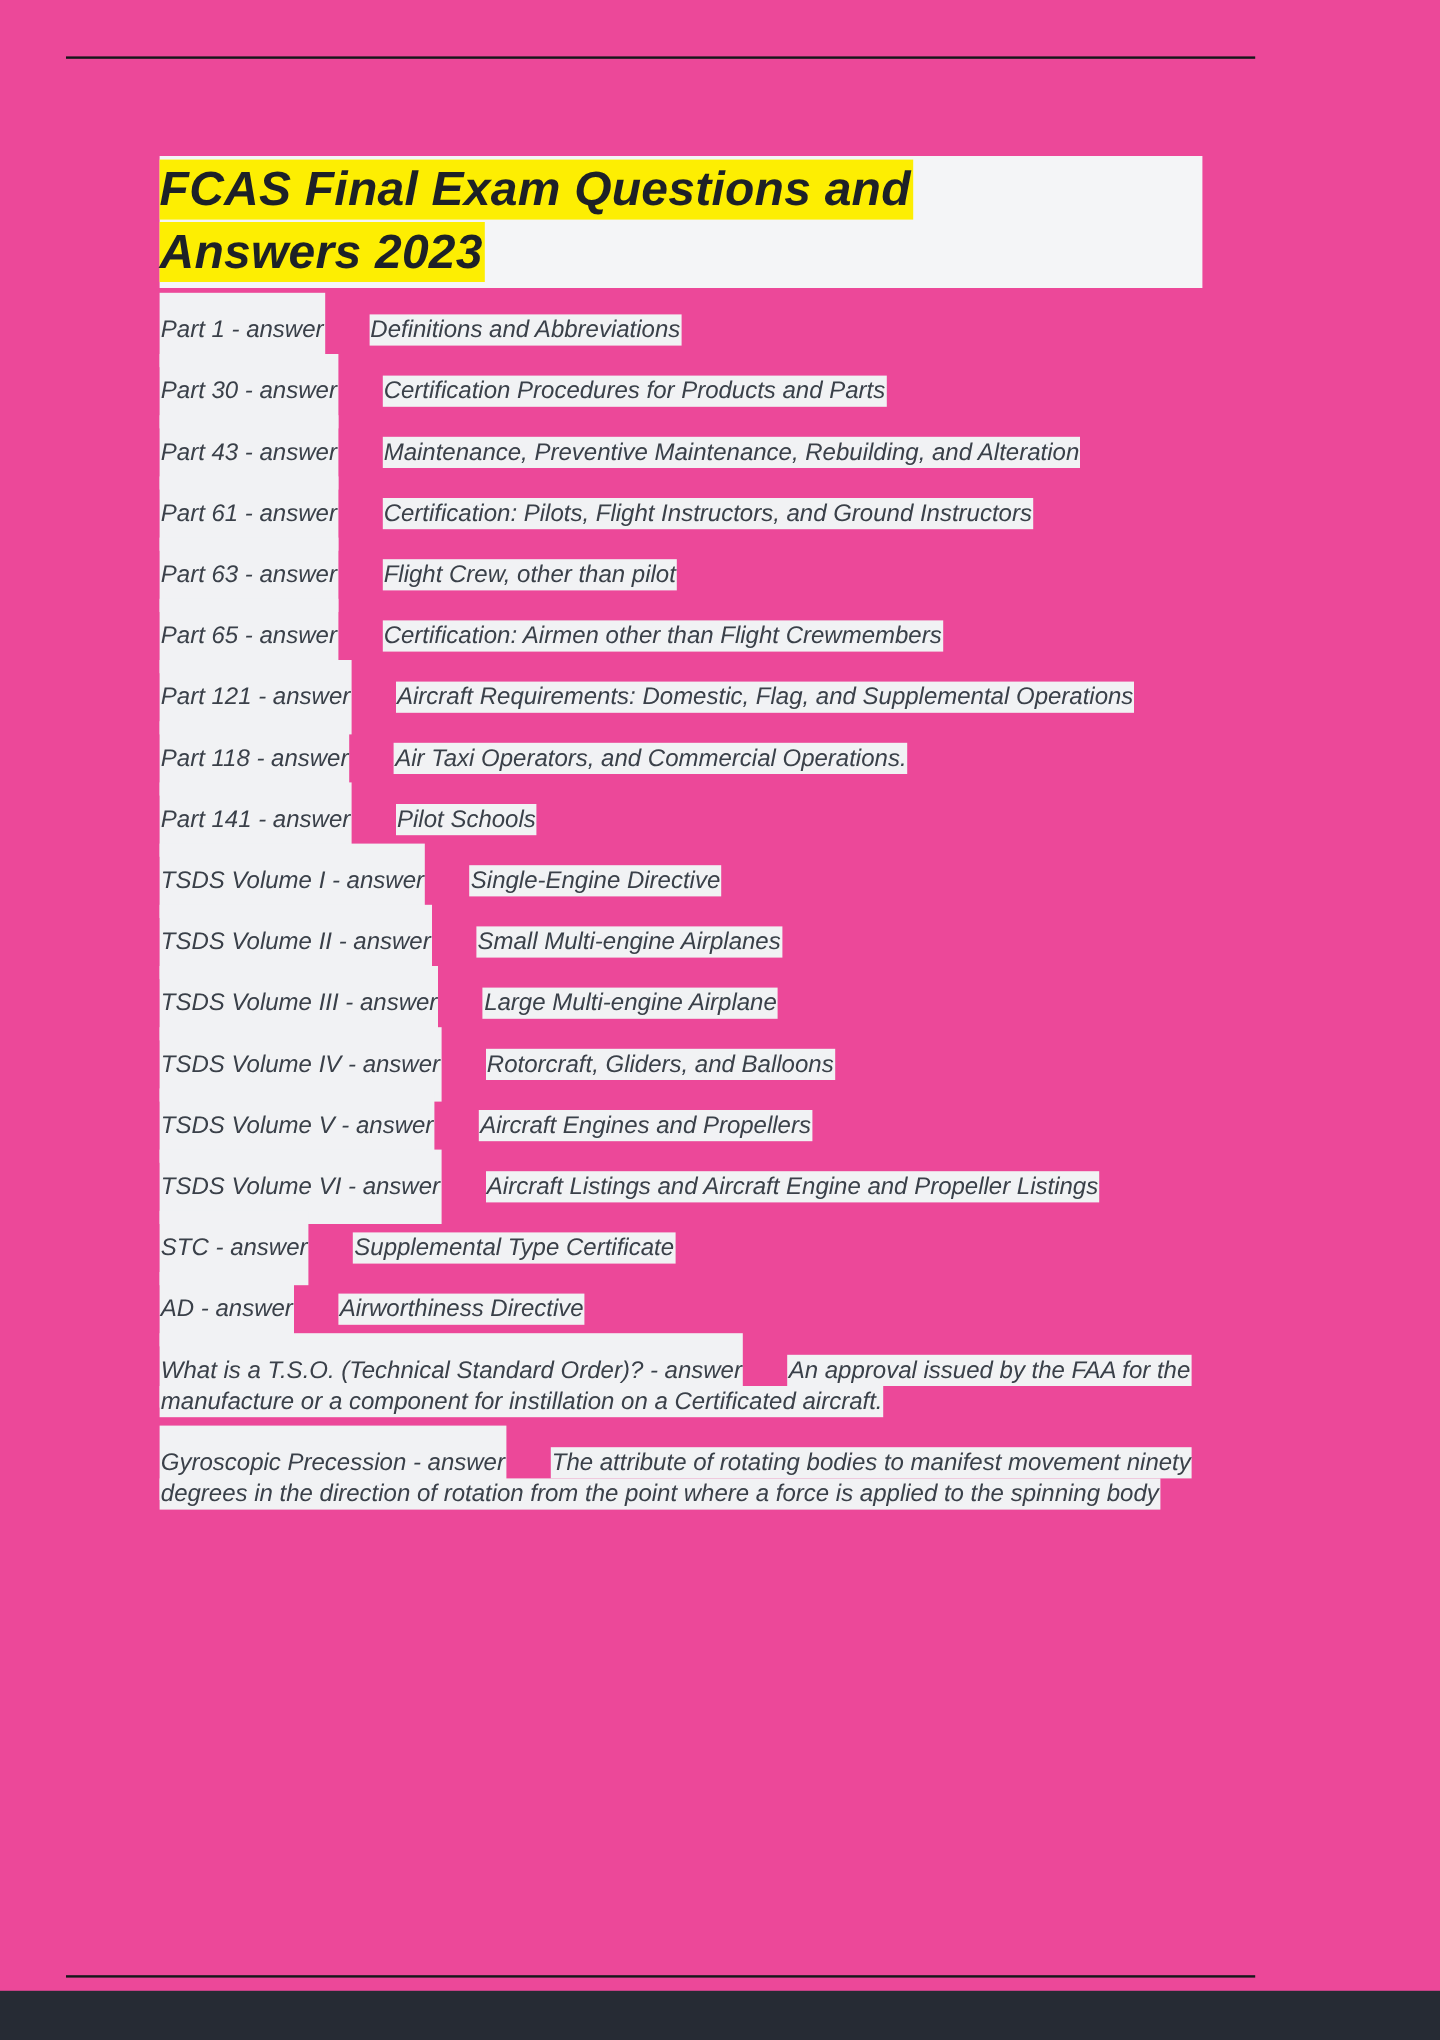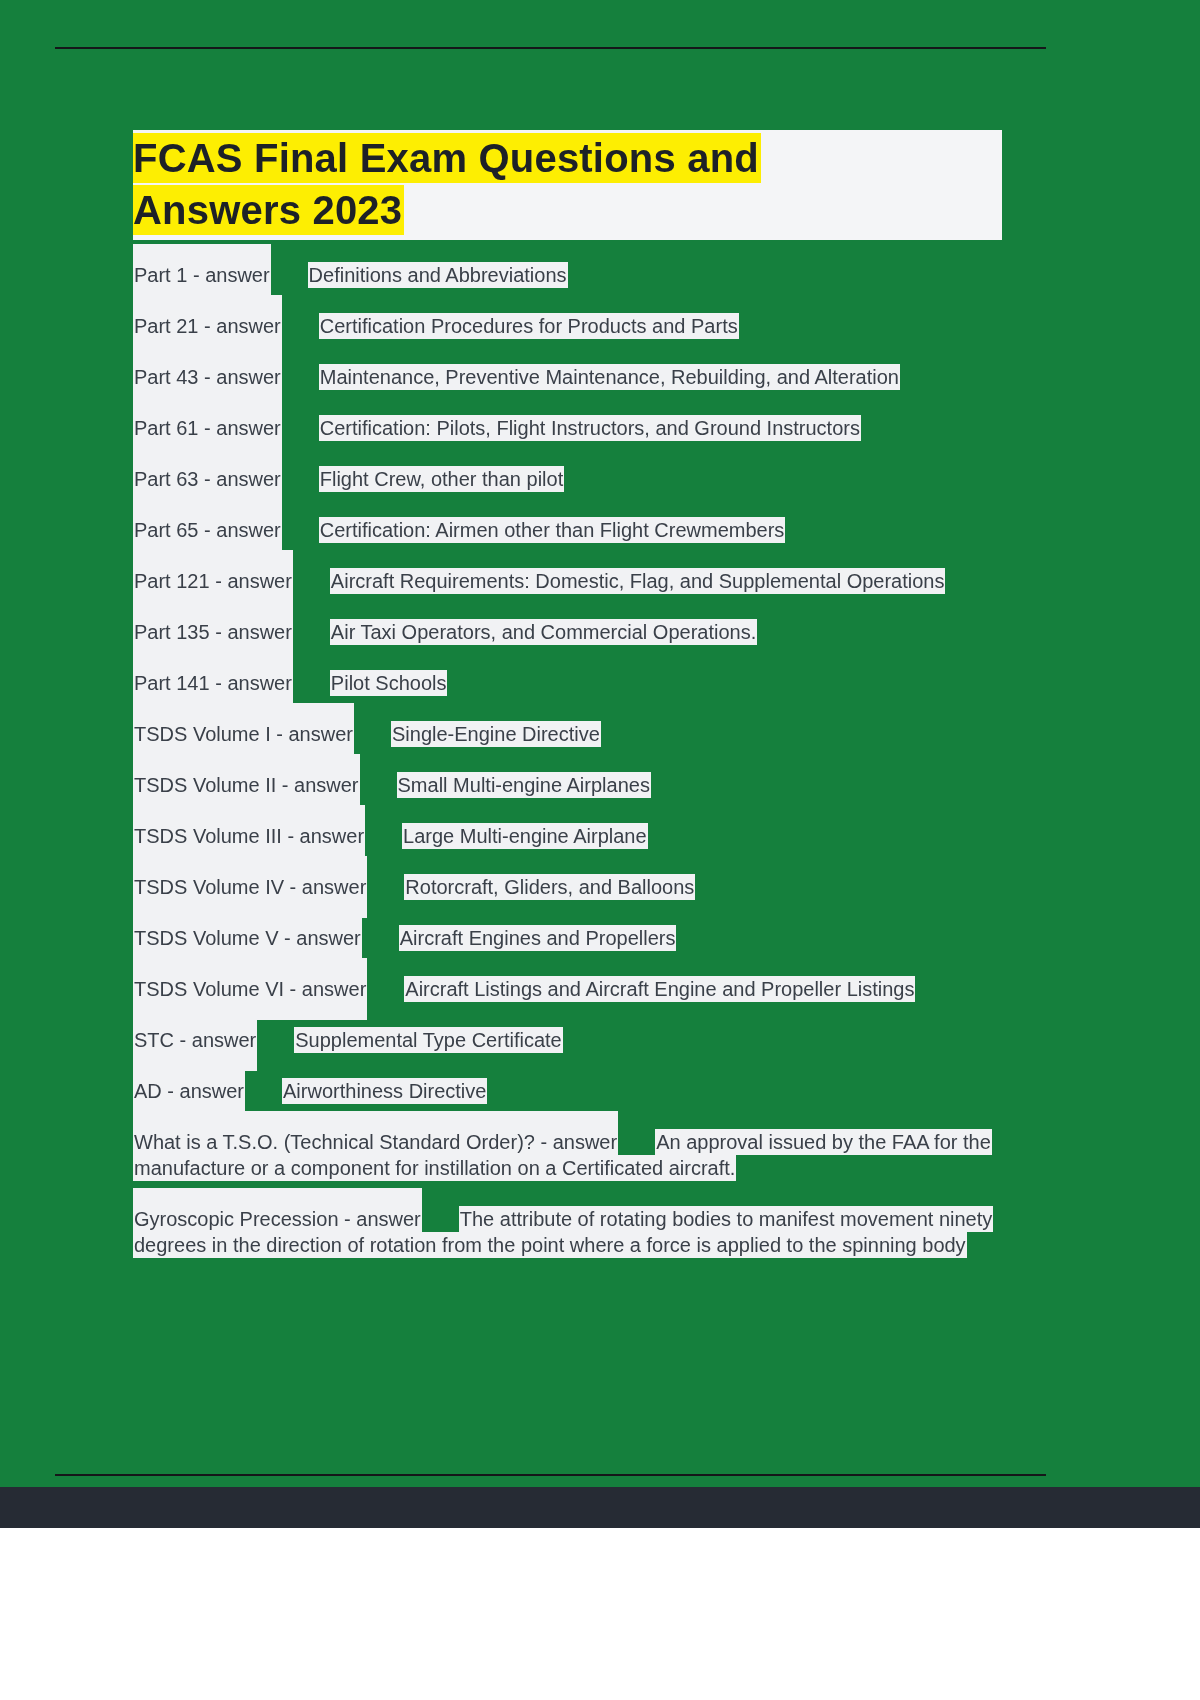--- a/index.html
+++ b/index.html
@@ -15,22 +15,23 @@
   html,body{margin:0;padding:0;}
   body{
     width:1200px;height:1700px;
     background:#ffffff;
     font-family:"Liberation Sans", sans-serif;
     color:var(--text);
     overflow:hidden;
   }
   .page{
     position:relative;
-    width:1200px;height:1528px;
-    background:#15803d;
+    width:1200px;height:1700px;
+    background:#ec4899;
+    font-style:italic;
   }
   .rule-top{
     position:absolute;
     left:55px;top:47px;
     width:991px;height:0;
     border-top:2px solid var(--rule);
   }
   .title-band{
     position:absolute;
     left:133px;top:130px;
@@ -100,33 +101,33 @@
 
   <div class="title-band">
     <div class="title-wrap">
       <h1 class="page-title"><span class="hl">FCAS Final Exam Questions and Answers 2023</span></h1>
     </div>
   </div>
 
   <div class="qa-list">
     <div class="qa-row"><span class="q">Part 1 - answer</span><span class="a">Definitions and Abbreviations</span></div>
 
-    <div class="qa-row"><span class="q">Part 21 - answer</span><span class="a">Certification Procedures for Products and Parts</span></div>
+    <div class="qa-row"><span class="q">Part 30 - answer</span><span class="a">Certification Procedures for Products and Parts</span></div>
 
     <div class="qa-row"><span class="q">Part 43 - answer</span><span class="a">Maintenance, Preventive Maintenance, Rebuilding, and Alteration</span></div>
 
     <div class="qa-row"><span class="q">Part 61 - answer</span><span class="a">Certification: Pilots, Flight Instructors, and Ground Instructors</span></div>
 
     <div class="qa-row"><span class="q">Part 63 - answer</span><span class="a">Flight Crew, other than pilot</span></div>
 
     <div class="qa-row"><span class="q">Part 65 - answer</span><span class="a">Certification: Airmen other than Flight Crewmembers</span></div>
 
     <div class="qa-row"><span class="q">Part 121 - answer</span><span class="a">Aircraft Requirements: Domestic, Flag, and Supplemental Operations</span></div>
 
-    <div class="qa-row"><span class="q">Part 135 - answer</span><span class="a">Air Taxi Operators, and Commercial Operations.</span></div>
+    <div class="qa-row"><span class="q">Part 118 - answer</span><span class="a">Air Taxi Operators, and Commercial Operations.</span></div>
 
     <div class="qa-row"><span class="q">Part 141 - answer</span><span class="a">Pilot Schools</span></div>
 
     <div class="qa-row"><span class="q">TSDS Volume I - answer</span><span class="a">Single-Engine Directive</span></div>
 
     <div class="qa-row"><span class="q">TSDS Volume II - answer</span><span class="a">Small Multi-engine Airplanes</span></div>
 
     <div class="qa-row"><span class="q">TSDS Volume III - answer</span><span class="a">Large Multi-engine Airplane</span></div>
 
     <div class="qa-row"><span class="q">TSDS Volume IV - answer</span><span class="a">Rotorcraft, Gliders, and Balloons</span></div>

